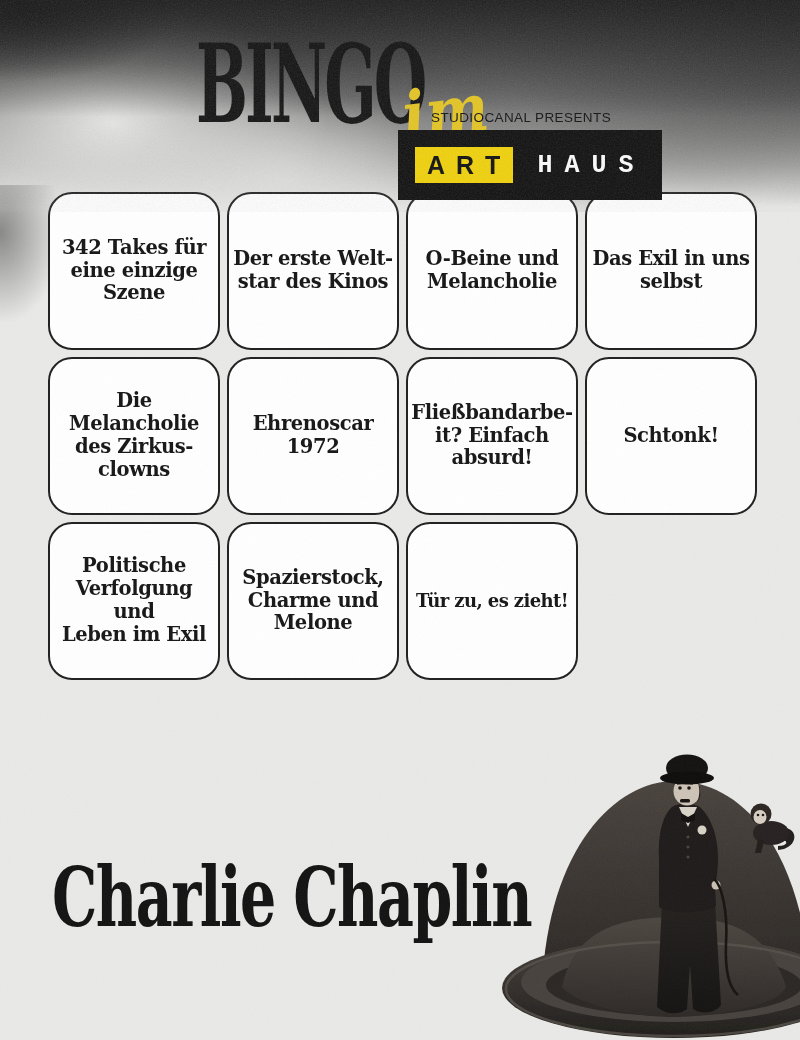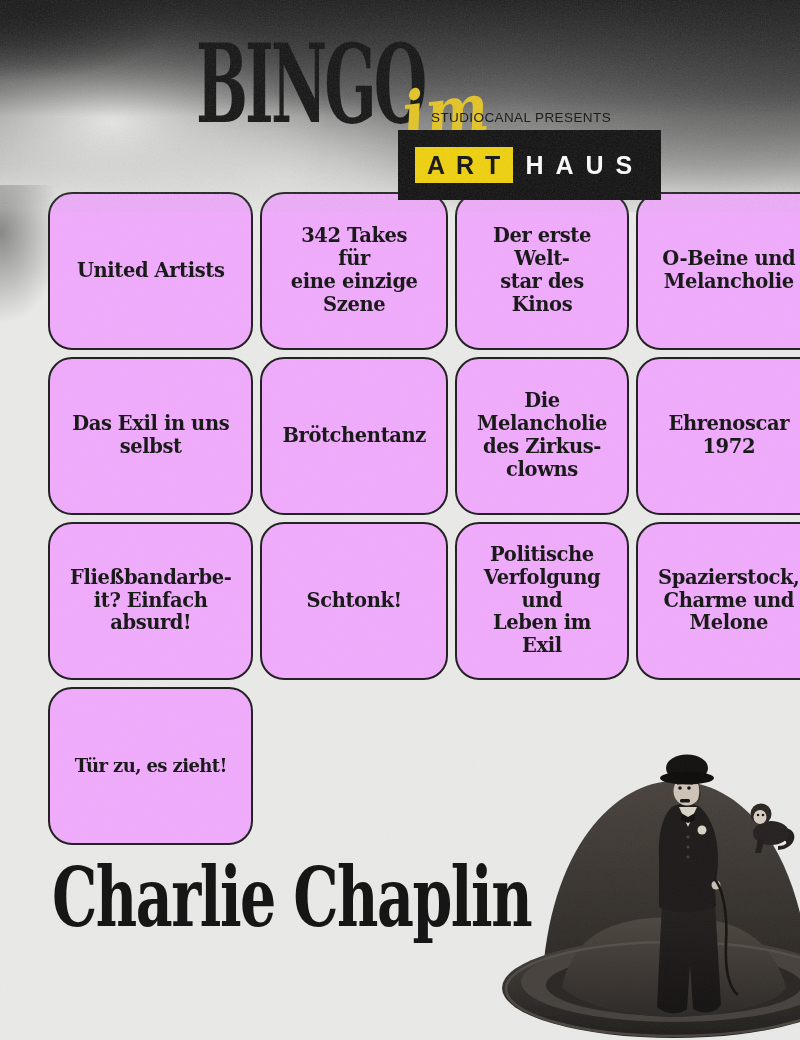--- a/index.html
+++ b/index.html
@@ -45,35 +45,35 @@
     position:absolute;left:398px;top:130px;z-index:3;
     display:flex;background:#0a0a0a;padding:17px;height:36px;
   }
   .arthaus-logo .art{
     background:#f2d204;color:#0a0a0a;display:flex;align-items:center;
     font-family:"Liberation Sans", sans-serif;font-weight:bold;font-size:25px;
     letter-spacing:11px;padding:0 2px 0 12px;
   }
   .arthaus-logo .haus{
     background:#0a0a0a;color:#ffffff;display:flex;align-items:center;
-    font-family:Liberation Sans, sans-serif;font-weight:bold;font-size:25px;
-    letter-spacing:12px;padding:0 0 0 12px;
+    font-family:Liberation Mono, monospace;font-weight:bold;font-size:25px;
+    letter-spacing:12px;padding:0 0 0 12px;margin-left:12px;
   }
 
   
   .bingo-grid{
     position:absolute;left:48px;top:192px;width:709px;z-index:2;
     display:grid;grid-template-columns:repeat(4,1fr);grid-auto-rows:158px;gap:7px;
   }
   .cell{
-    background:#f0abfc;border:2px solid #1f1f1f;border-radius:24px;
+    background:#ffffff;border:2px solid #1f1f1f;border-radius:24px;
     display:flex;align-items:center;justify-content:center;text-align:center;
     font-family:"DejaVu Serif", serif;font-weight:bold;font-size:19.5px;
     line-height:1.17;letter-spacing:-.4px;color:#161616;
-    padding:4px 20px;white-space:pre-line;box-sizing:border-box;
+    padding:4px 3px;white-space:pre-line;box-sizing:border-box;
   }
   .cell.tight{font-size:18px;letter-spacing:-.6px;}
 
   
   .footer-title{
     position:absolute;left:52px;top:856px;z-index:2;
     font-family:"DejaVu Serif", serif;font-weight:bold;font-size:78px;line-height:1;
     letter-spacing:-2px;color:#121212;
     transform:scale(0.73,1.06);transform-origin:left top;white-space:nowrap;
   }
@@ -93,31 +93,29 @@
   <div class="bingo-title">BINGO</div>
   <div class="im-script">im</div>
   <div class="presents">STUDIOCANAL PRESENTS</div>
 
   <div class="arthaus-logo">
     <span class="art">ART</span>
     <span class="haus">HAUS</span>
   </div>
 
   <div class="bingo-grid">
-    <div class="cell">United Artists</div>
     <div class="cell">342 Takes für
 eine einzige
 Szene</div>
     <div class="cell">Der erste Welt-
 star des Kinos</div>
     <div class="cell">O-Beine und
 Melancholie</div>
     <div class="cell">Das Exil in uns
 selbst</div>
-    <div class="cell">Brötchentanz</div>
     <div class="cell">Die Melancholie
 des Zirkus-
 clowns</div>
     <div class="cell">Ehrenoscar 1972</div>
     <div class="cell">Fließbandarbe-
 it? Einfach
 absurd!</div>
     <div class="cell">Schtonk!</div>
     <div class="cell">Politische
 Verfolgung und

